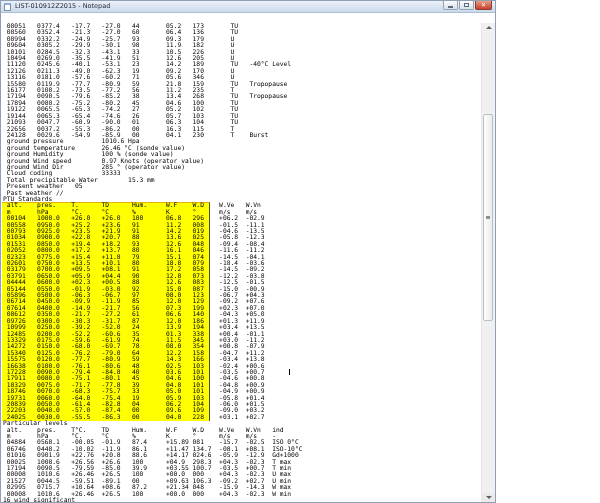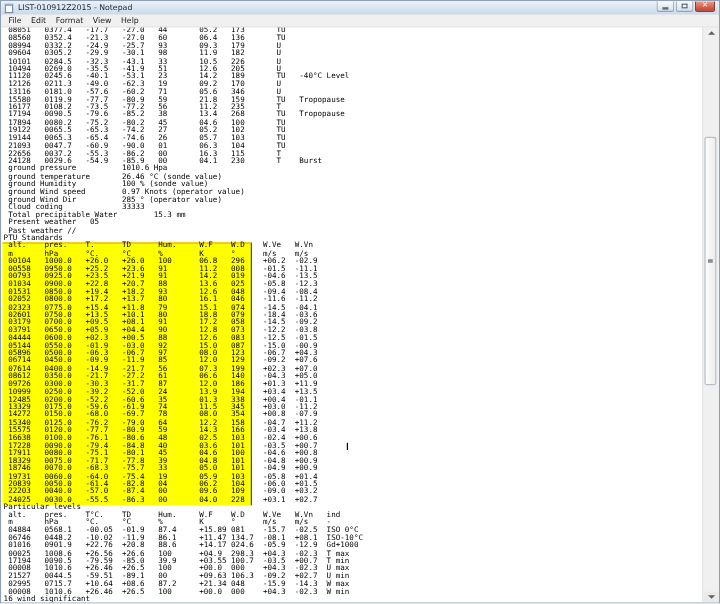--- a/index.html
+++ b/index.html
@@ -1,17 +1,17 @@
 <!DOCTYPE html>
 <html><head>
 <meta charset="utf-8">
 <style>
   html,body{margin:0;padding:0;background:#fff;}
   .window{
-    position:relative;width:600px;height:503px;box-sizing:border-box;
+    position:relative;width:496px;height:503px;box-sizing:border-box;
     border:1px solid #90a0b4;background:#fff;overflow:hidden;
     font-family:"DejaVu Sans","Liberation Sans",sans-serif;
   }
   
   .titlebar{
     position:absolute;top:0;left:0;right:0;height:11px;
     background:linear-gradient(#eaf1f9,#cbd9ea);
     border-bottom:1px solid #aebfd2;display:flex;align-items:center;
   }
   .app-icon{
@@ -79,27 +79,20 @@
         </div>
       <div class="win-btn btn-max">
           <div class="glyph-max"></div>
         </div>
       <div class="win-btn btn-close">
           <div class="glyph-close">✕</div>
         </div>
     </div>
   </div>
 
-  <div class="menubar">
-    <div class="menu-item">File</div>
-    <div class="menu-item">Edit</div>
-    <div class="menu-item">Format</div>
-    <div class="menu-item">View</div>
-    <div class="menu-item">Help</div>
-  </div>
 
   <div class="content">
     <div class="highlight" style="background: rgb(255, 255, 0);"></div>
     <pre class="doc"> 08051   0377.4   -17.7   -27.0   44       05.2   173       TU
  08560   0352.4   -21.3   -27.0   60       06.4   136       TU
  08994   0332.2   -24.9   -25.7   93       09.3   179       U
  09604   0305.2   -29.9   -30.1   98       11.9   182       U
  10101   0284.5   -32.3   -43.1   33       10.5   226       U
  10494   0269.0   -35.5   -41.9   51       12.6   205       U
  11120   0245.6   -40.1   -53.1   23       14.2   189       TU   -40°C Level

